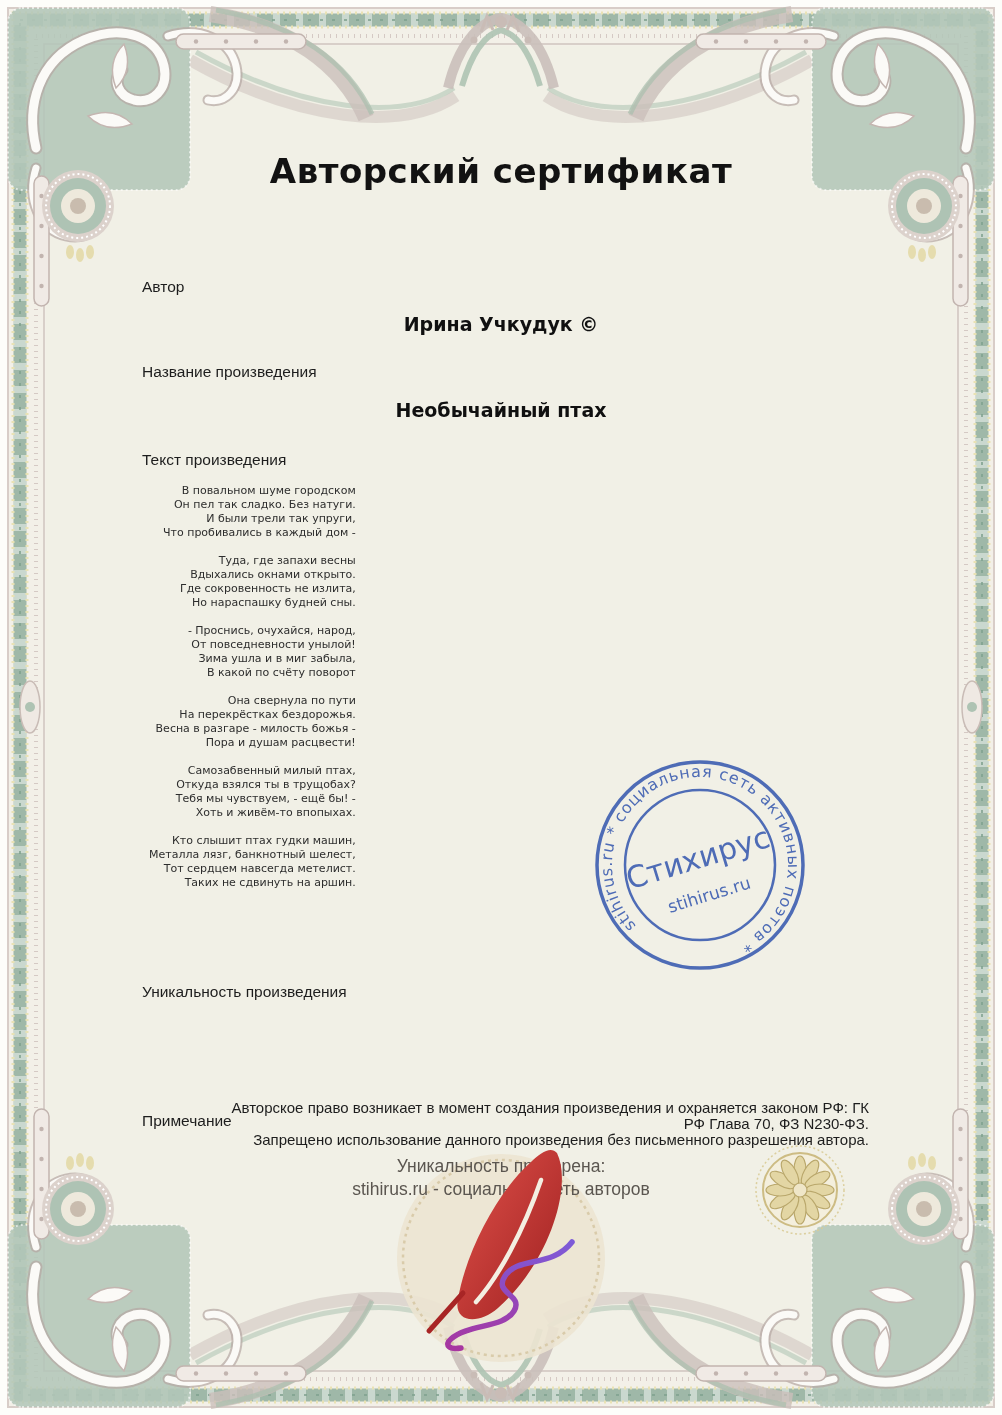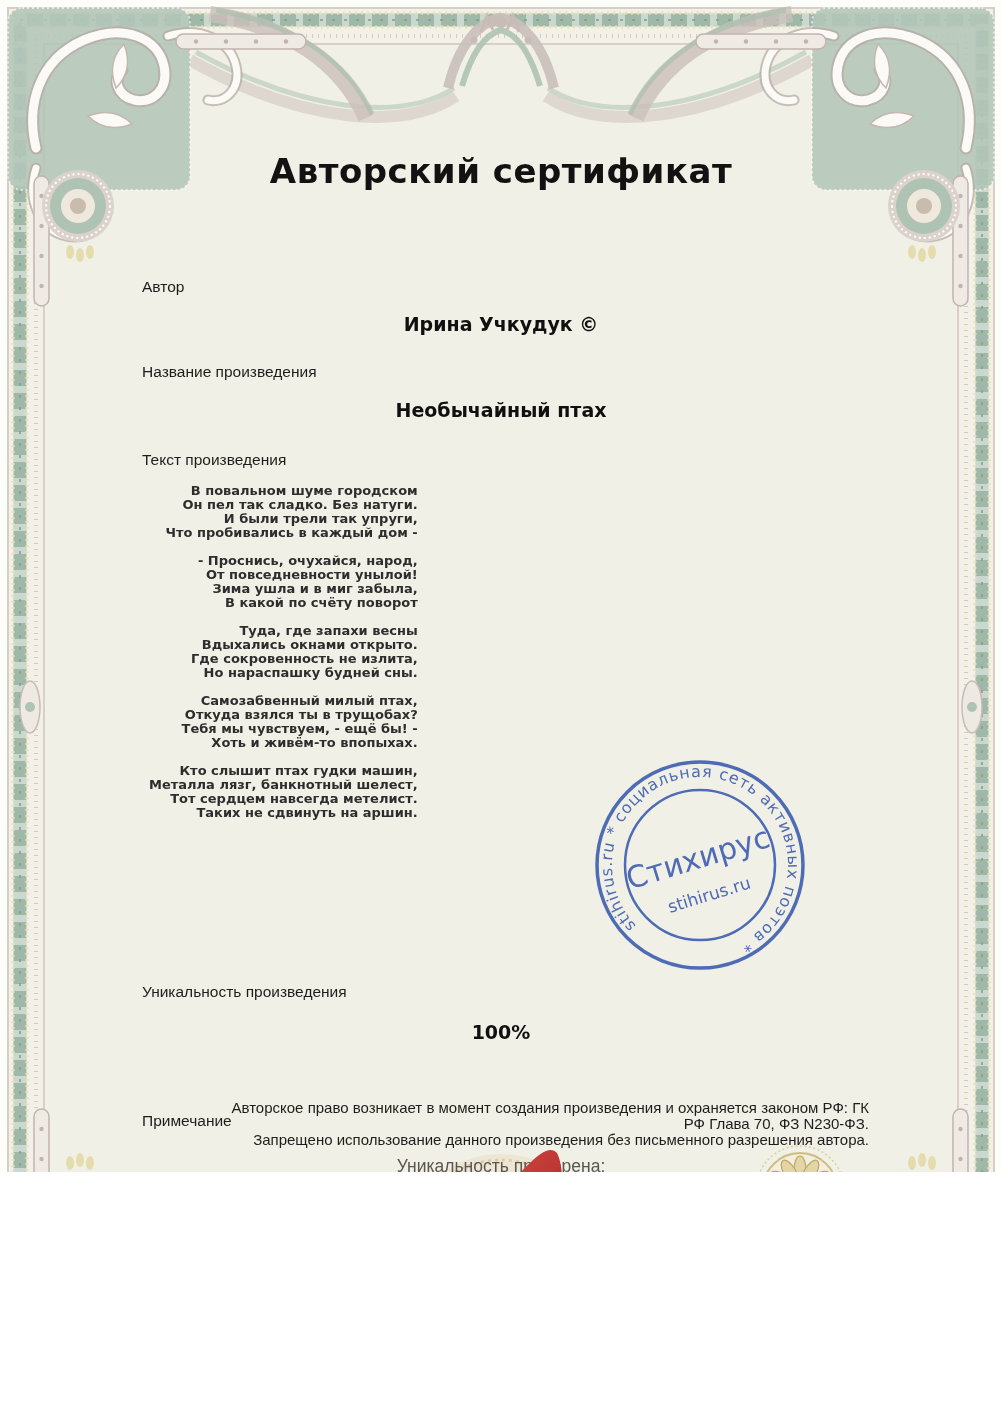--- a/index.html
+++ b/index.html
@@ -1,31 +1,31 @@
 <!DOCTYPE html>
 <html><head>
 <meta charset="utf-8">
 <style>
   html,body{margin:0;padding:0;background:#ffffff;}
-  .page{position:relative;width:1002px;height:1172px;overflow:hidden;
+  .page{position:relative;width:1002px;height:1415px;overflow:hidden;
         background-color:#f1f0e6;
         background-image:
           repeating-linear-gradient(0deg, rgba(255,255,255,.35) 0 1px, rgba(0,0,0,0) 1px 3px),
           repeating-linear-gradient(90deg, rgba(208,204,188,.22) 0 1px, rgba(0,0,0,0) 1px 3px);
         font-family:"Liberation Sans",sans-serif;color:#1c1c1c;}
   svg.layer{position:absolute;inset:0;display:block;}
   .z0{z-index:0}.z1{z-index:1}.z3{z-index:3;pointer-events:none}
   .content{position:absolute;inset:0;z-index:2;}
   .abs{position:absolute;text-align:right;}
   .ctr{left:0;width:100%;text-align:center;}
   .title{top:151px;font-family:"DejaVu Sans",sans-serif;font-size:34px;font-weight:bold;color:#121212;letter-spacing:.5px;}
   .subtitle{top:218px;font-family:"DejaVu Sans",sans-serif;font-size:32px;font-weight:bold;font-style:italic;color:#121212;}
   .label{left:142px;font-size:15.5px;color:#1d1d1d;}
   .cbold{font-family:"DejaVu Sans",sans-serif;font-size:19px;font-weight:bold;color:#101010;}
-  .poem{left:149px;top:484px;font-family:"DejaVu Sans",sans-serif;font-size:13px;line-height:14px;color:#2d2d2d;font-weight:bold;}
+  .poem{left:149px;top:484px;font-family:"DejaVu Sans",sans-serif;font-size:11px;line-height:14px;color:#2d2d2d;}
   .stanza{white-space:pre-line;margin:0 0 14px 0;}
   .note{left:149px;top:1100px;width:720px;font-size:15px;line-height:16px;color:#1d1d1d;white-space:pre-line;}
   .foot{font-size:17.5px;color:#5b5650;}
   .f1{top:1156px}.f2{top:1179px}
 </style>
 </head>
 <body>
 
 <div class="page">
 
@@ -142,40 +142,43 @@
     <div class="abs label" style="top:363px">Название произведения</div>
     <div class="abs ctr cbold" style="top:399px">Необычайный птах</div>
 
     <div class="abs label" style="top:451px">Текст произведения</div>
 
     <div class="abs poem">
       <div class="stanza">В повальном шуме городском
 Он пел так сладко. Без натуги.
 И были трели так упруги,
 Что пробивались в каждый дом -</div>
+      <div class="stanza">Туда, где запахи весны
+Вдыхались окнами открыто.
+Где сокровенность не излита,
+Но нараспашку будней сны.</div>
       <div class="stanza">- Проснись, очухайся, народ,
 От повседневности унылой!
 Зима ушла и в миг забыла,
 В какой по счёту поворот</div>
-      <div class="stanza">Туда, где запахи весны
-Вдыхались окнами открыто.
-Где сокровенность не излита,
-Но нараспашку будней сны.</div>
+      <div class="stanza">Она свернула по пути
+На перекрёстках бездорожья.
+Весна в разгаре - милость божья -
+Пора и душам расцвести!</div>
       <div class="stanza">Самозабвенный милый птах,
 Откуда взялся ты в трущобах?
 Тебя мы чувствуем, - ещё бы! -
 Хоть и живём-то впопыхах.</div>
       <div class="stanza">Кто слышит птах гудки машин,
 Металла лязг, банкнотный шелест,
 Тот сердцем навсегда метелист.
 Таких не сдвинуть на аршин.</div>
     </div>
 
     <div class="abs label" style="top:983px">Уникальность произведения</div>
-    <div class="abs ctr cbold" style="top:1021px">100%</div>
 
     <div class="abs label" style="top:1112px">Примечание</div>
     <div class="abs note">Авторское право возникает в момент создания произведения и охраняется законом РФ: ГК
 РФ Глава 70, ФЗ N230-ФЗ.
 Запрещено использование данного произведения без письменного разрешения автора.</div>
 
     <div class="abs ctr foot f1">Уникальность проверена:</div>
     <div class="abs ctr foot f2">stihirus.ru - социальная сеть авторов</div>
   </div>
 

